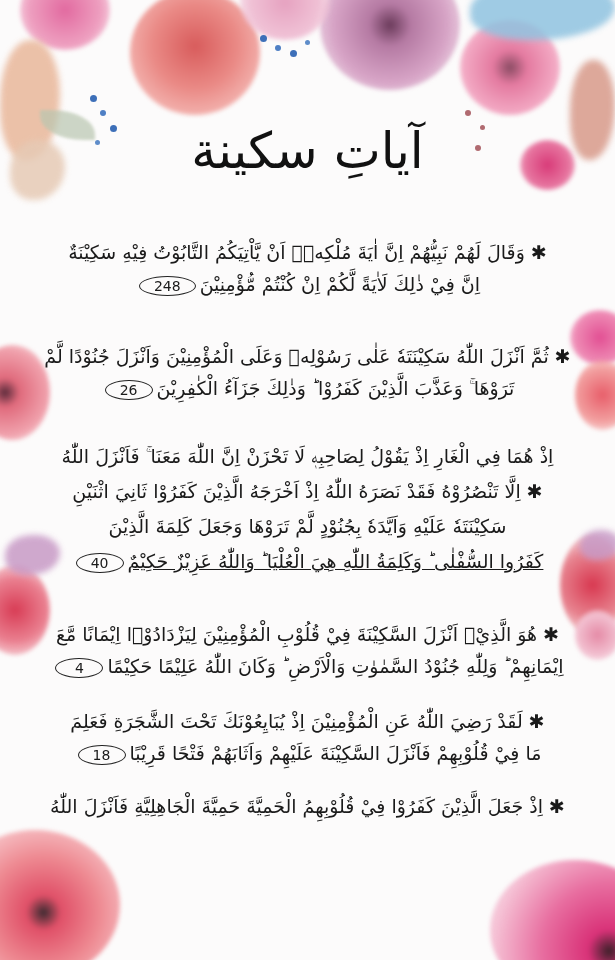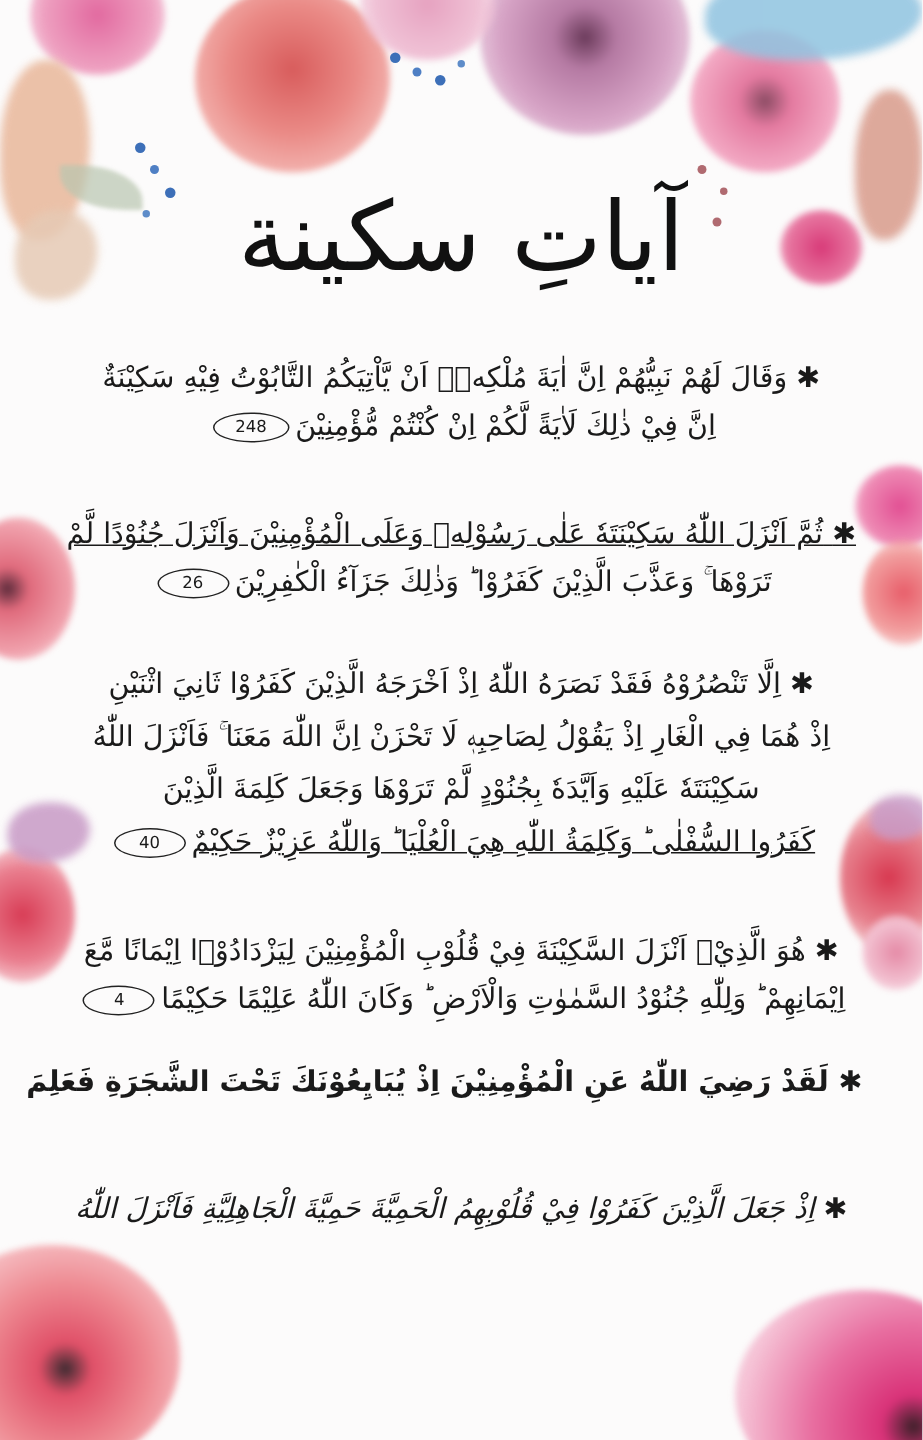--- a/index.html
+++ b/index.html
@@ -10,33 +10,33 @@
   }
   .page { position: absolute; inset: 0; background: #fcfbfb; overflow: hidden; }
 
   .flower { position: absolute; border-radius: 50%; filter: blur(2px); }
   .petal { position: absolute; border-radius: 50% 45% 55% 40%; filter: blur(3px); opacity: .85; }
   .dot { position: absolute; border-radius: 50%; }
   .leaf { position: absolute; border-radius: 0 80% 0 80%; filter: blur(1.5px); opacity: .7; }
 
   .title {
     position: absolute; left: 0; right: 0; top: 122px; text-align: center;
-    font-family: "DejaVu Sans", sans-serif; font-size: 64px; color: #111;
+    font-family: "DejaVu Sans", sans-serif; font-size: 50px; color: #111;
     direction: rtl; letter-spacing: 0;
   }
 
   .verses { position: absolute; left: 40px; right: 40px; top: 205px; direction: rtl; }
   .verse { position: absolute; left: 0; right: 0; }
   .line {
     text-align: center; font-family: "DejaVu Sans", sans-serif; font-size: 19px;
     color: #1a1a1a; white-space: nowrap; direction: rtl;
   }
   .ayah-no {
     display: inline-block; min-width: 18px; height: 18px; line-height: 18px;
-    border: 1.6px solid #222; border-radius: 50%; font-size: 11px; text-align: center;
+    border: 1.6px solid #222; border-radius: 50%; font-size: 14px; text-align: center;
     margin: 0 4px; vertical-align: middle; direction: ltr; padding: 0 14px;
   }
 </style>
 </head>
 <body>
 
 <div class="page">
 
   <div>
     <div class="flower" style="left:130px;top:-10px;width:130px;height:125px;background:radial-gradient(circle at 50% 45%,#d85c5c 0%,#ea8a86 45%,#f3b4b0 75%,rgba(248,210,210,0) 100%);"></div>
@@ -82,38 +82,39 @@
   <div class="title">آياتِ سكينة</div>
 
   <div class="verses">
 
     <div class="verse" style="top:36px;">
       <div class="line" style="height:32px;"><span>✱</span> <span>وَقَالَ لَهُمْ نَبِيُّهُمْ اِنَّ اٰيَةَ مُلْكِهٖۤ اَنْ يَّاْتِيَكُمُ التَّابُوْتُ فِيْهِ سَكِيْنَةٌ</span></div>
       <div class="line" style="height:32px;"><span>اِنَّ فِيْ ذٰلِكَ لَاٰيَةً لَّكُمْ اِنْ كُنْتُمْ مُّؤْمِنِيْنَ</span><span class="ayah-no">248</span></div>
     </div>
 
     <div class="verse" style="top:140px;">
-      <div class="line" style="height:32px;text-decoration:underline;"><span>✱</span> <span>ثُمَّ اَنْزَلَ اللّٰهُ سَكِيْنَتَهٗ عَلٰى رَسُوْلِهٖ وَعَلَى الْمُؤْمِنِيْنَ وَاَنْزَلَ جُنُوْدًا لَّمْ</span></div>
+      <div class="line" style="height:32px;"><span>✱</span> <span>ثُمَّ اَنْزَلَ اللّٰهُ سَكِيْنَتَهٗ عَلٰى رَسُوْلِهٖ وَعَلَى الْمُؤْمِنِيْنَ وَاَنْزَلَ جُنُوْدًا لَّمْ</span></div>
       <div class="line" style="height:32px;"><span>تَرَوْهَا ۚ وَعَذَّبَ الَّذِيْنَ كَفَرُوْا ؕ وَذٰلِكَ جَزَآءُ الْكٰفِرِيْنَ</span><span class="ayah-no">26</span></div>
     </div>
 
     <div class="verse" style="top:240px;">
+      <div class="line" style="height:35px;">اِذْ هُمَا فِي الْغَارِ اِذْ يَقُوْلُ لِصَاحِبِهٖ لَا تَحْزَنْ اِنَّ اللّٰهَ مَعَنَا ۚ فَاَنْزَلَ اللّٰهُ</div>
       <div class="line" style="height:35px;"><span>✱</span> <span>اِلَّا تَنْصُرُوْهُ فَقَدْ نَصَرَهُ اللّٰهُ اِذْ اَخْرَجَهُ الَّذِيْنَ كَفَرُوْا ثَانِيَ اثْنَيْنِ</span></div>
-      <div class="line" style="height:35px;">اِذْ هُمَا فِي الْغَارِ اِذْ يَقُوْلُ لِصَاحِبِهٖ لَا تَحْزَنْ اِنَّ اللّٰهَ مَعَنَا ۚ فَاَنْزَلَ اللّٰهُ</div>
       <div class="line" style="height:35px;">سَكِيْنَتَهٗ عَلَيْهِ وَاَيَّدَهٗ بِجُنُوْدٍ لَّمْ تَرَوْهَا وَجَعَلَ كَلِمَةَ الَّذِيْنَ</div>
       <div class="line" style="height:35px;text-decoration:underline;"><span>كَفَرُوا السُّفْلٰى ؕ وَكَلِمَةُ اللّٰهِ هِيَ الْعُلْيَا ؕ وَاللّٰهُ عَزِيْزٌ حَكِيْمٌ</span><span class="ayah-no">40</span></div>
     </div>
 
     <div class="verse" style="top:418px;">
       <div class="line" style="height:32px;"><span>✱</span> <span>هُوَ الَّذِيْۤ اَنْزَلَ السَّكِيْنَةَ فِيْ قُلُوْبِ الْمُؤْمِنِيْنَ لِيَزْدَادُوْۤا اِيْمَانًا مَّعَ</span></div>
       <div class="line" style="height:32px;"><span>اِيْمَانِهِمْ ؕ وَلِلّٰهِ جُنُوْدُ السَّمٰوٰتِ وَالْاَرْضِ ؕ وَكَانَ اللّٰهُ عَلِيْمًا حَكِيْمًا</span><span class="ayah-no">4</span></div>
     </div>
 
     <div class="verse" style="top:505px;">
-      <div class="line" style="height:32px;font-weight:bold;"><span>✱</span> <span>لَقَدْ رَضِيَ اللّٰهُ عَنِ الْمُؤْمِنِيْنَ اِذْ يُبَايِعُوْنَكَ تَحْتَ الشَّجَرَةِ فَعَلِمَ</span></div>
+      <div class="line" style="height:32px;"><span>✱</span> <span>لَقَدْ رَضِيَ اللّٰهُ عَنِ الْمُؤْمِنِيْنَ اِذْ يُبَايِعُوْنَكَ تَحْتَ الشَّجَرَةِ فَعَلِمَ</span></div>
+      <div class="line" style="height:32px;"><span>مَا فِيْ قُلُوْبِهِمْ فَاَنْزَلَ السَّكِيْنَةَ عَلَيْهِمْ وَاَثَابَهُمْ فَتْحًا قَرِيْبًا</span><span class="ayah-no">18</span></div>
     </div>
 
     <div class="verse" style="top:590px;">
-      <div class="line" style="height:34px;font-style:italic;"><span>✱</span> <span>اِذْ جَعَلَ الَّذِيْنَ كَفَرُوْا فِيْ قُلُوْبِهِمُ الْحَمِيَّةَ حَمِيَّةَ الْجَاهِلِيَّةِ فَاَنْزَلَ اللّٰهُ</span></div>
+      <div class="line" style="height:34px;"><span>✱</span> <span>اِذْ جَعَلَ الَّذِيْنَ كَفَرُوْا فِيْ قُلُوْبِهِمُ الْحَمِيَّةَ حَمِيَّةَ الْجَاهِلِيَّةِ فَاَنْزَلَ اللّٰهُ</span></div>
     </div>
 
   </div>
 </div>
 
 </body></html>

